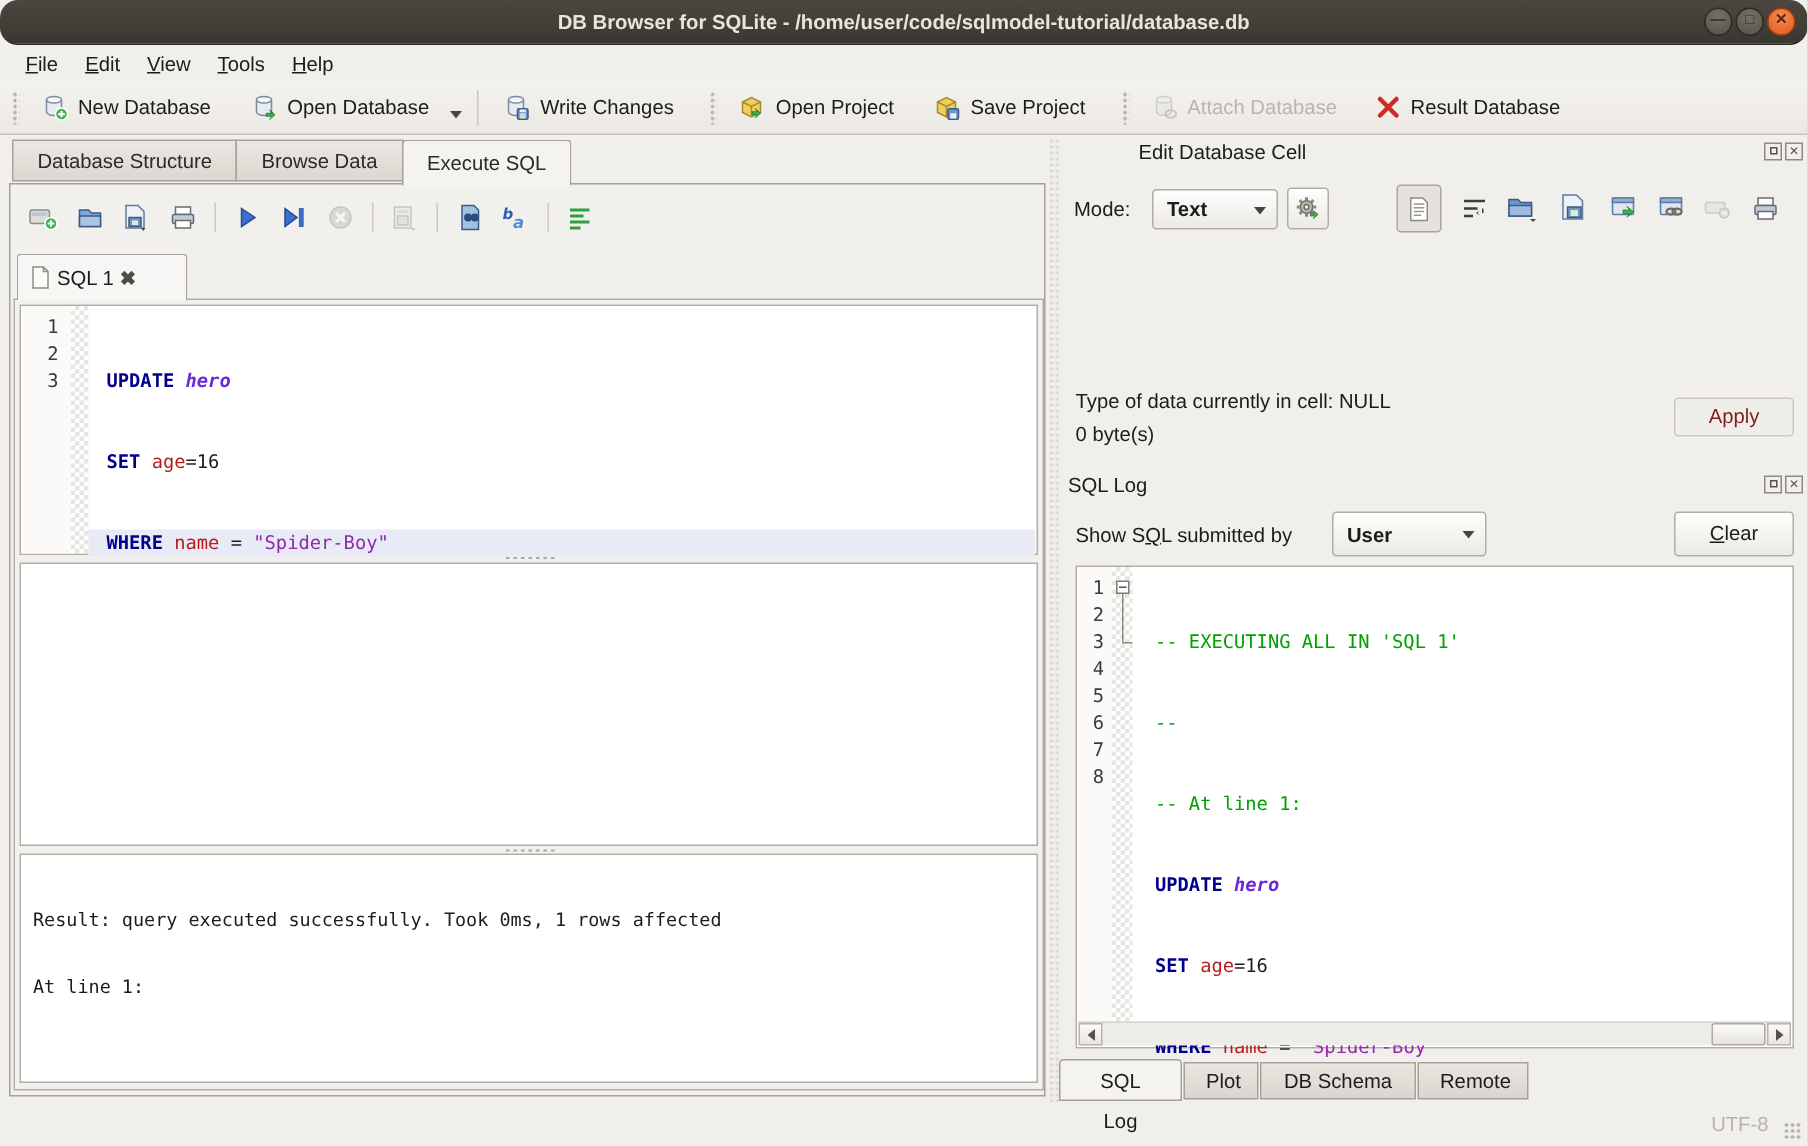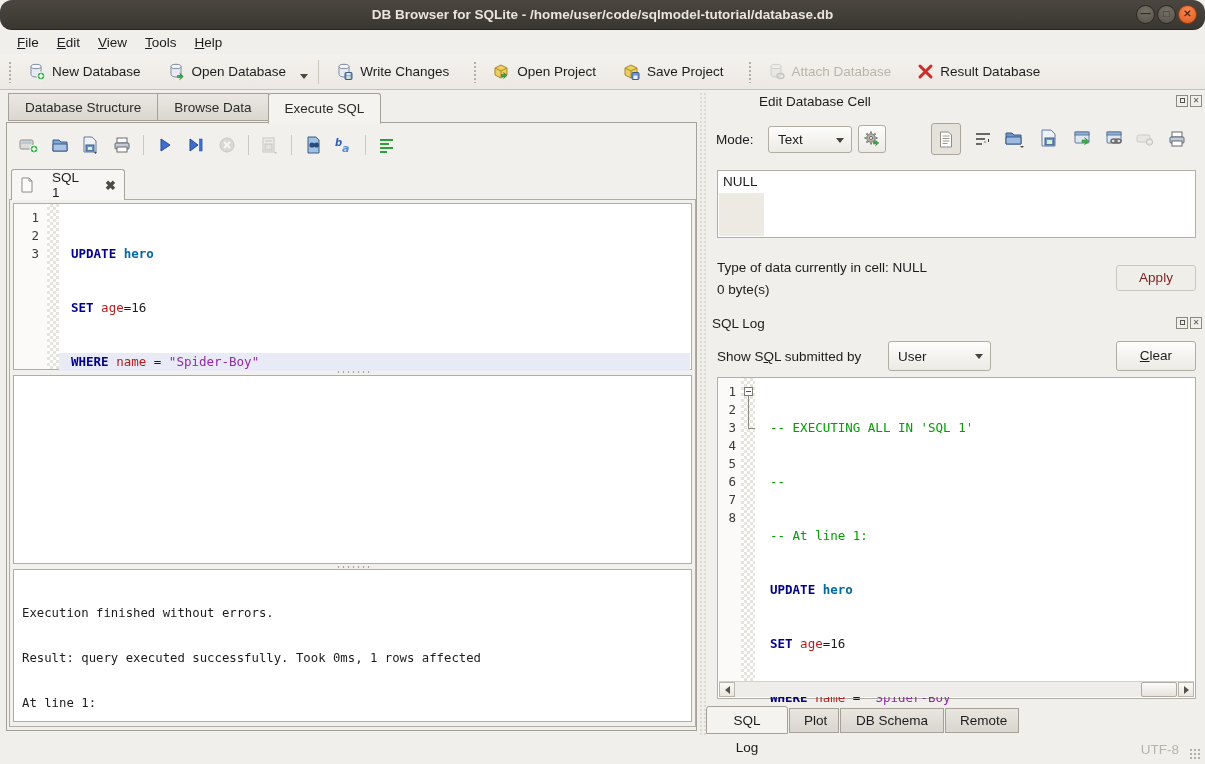--- a/index.html
+++ b/index.html
@@ -52,21 +52,21 @@
 
   
   .sql-toolbar { position:absolute; left:10px; top:9px; height:26px; display:flex; align-items:center; gap:7px; }
   .mi { width:24px; height:22px; display:flex; align-items:center; justify-content:center; }
   .mi.disabled { opacity:.4; filter:grayscale(.9); }
   .mi-sep { width:1px; height:20px; background:#cdc9c1; margin:0 2px; }
 
   
   .subtab { position:absolute; left:4px; top:46px; width:114px; height:31px; background:#f7f6f4;
     border:1px solid #a9a59e; border-bottom:none; border-top-left-radius:3px; border-top-right-radius:3px;
-    display:flex; align-items:center; gap:18px; padding:0 8px; z-index:2; }
+    display:flex; align-items:center; gap:4px; padding:0 8px; z-index:2; }
   .subtab .x { color:#4e4b45; font-weight:bold; font-size:13px; }
 
   
   .sql-area { position:absolute; left:2px; top:76px; width:687px; height:528px;
     border:1px solid #b1ada5; background:#f2f0ec; }
   .pane { position:absolute; left:3px; width:679px; background:#fff; border:1px solid #b1ada5; }
   .editor-pane   { top:3px;   height:167px; }
   .results-pane  { top:175px; height:189px; }
   .messages-pane { top:369px; height:153px; font-family:"DejaVu Sans Mono",monospace; font-size:12.3px;
     line-height:15px; padding:6px 8px; white-space:pre; overflow:hidden; }
@@ -81,33 +81,33 @@
     background-image:linear-gradient(45deg,#e6e4df 25%,transparent 25%,transparent 75%,#e6e4df 75%),
                      linear-gradient(45deg,#e6e4df 25%,transparent 25%,transparent 75%,#e6e4df 75%);
     background-size:6px 6px; background-position:0 0,3px 3px; }
   .ed-hatch { left:33px; }
   .ed-code { position:absolute; left:45px; right:1px; top:0; padding-top:5px;
     font-family:"DejaVu Sans Mono",monospace; font-size:12.5px; line-height:18px; white-space:pre; }
   .cline { padding-left:12px; height:18px; }
   .cline.cur { background:#e8eaf6; }
 
   .kw  { color:#00008c; font-weight:bold; }
-  .tbl { color:#0369a1; font-weight:bold; }
+  .tbl { color:#6d28d9; font-weight:bold;font-style:italic; }
   .idf { color:#b91c1c; }
   .str { color:#9327ad; }
   .com { color:#00a000; }
 
   
   .dock-title { position:absolute; font-size:13.5px; color:#1c1c1c; }
   .dock-btn { position:absolute; width:12px; height:12px; border:1px solid #8d897f; background:#f1efeb;
     font-size:8px; line-height:10px; text-align:center; color:#55524b; }
   .dock-btn .insq { display:block; width:5px; height:5px; border:1px solid #55524b; margin:2px auto 0; }
 
   .ubtn { background:linear-gradient(#fdfdfc,#eceae5); border:1px solid #b1ada5; border-radius:3px; }
-  .select { position:absolute; display:flex; align-items:center; padding:0 22px 0 9px; }
+  .select { position:absolute; display:flex; align-items:center; padding:0 22px 0 9px;font-weight:bold; }
   .select .car { position:absolute; right:7px; top:50%; margin-top:-2px; width:0; height:0;
     border-left:4px solid transparent; border-right:4px solid transparent; border-top:5px solid #47443e; }
   .pushbtn { position:absolute; text-align:center; }
   .pushbtn.disabled { background:#f0eee9; border-color:#ccc8c0; color:#7f1d1d; }
 
   .cell-editor { position:absolute; left:717px; top:170px; width:479px; height:68px;
     background:#fff; border:1px solid #b1ada5; }
   .cell-editor .nulltxt { position:absolute; left:5px; top:3px; }
   .cell-editor .cgutter { position:absolute; left:1px; top:22px; bottom:1px; width:45px; background:#edeae4; }
 
@@ -375,21 +375,20 @@
           <div class="cline"><span class="kw">SET</span><span> </span><span class="idf">age</span><span>=16</span></div>
           <div class="cline cur"><span class="kw">WHERE</span><span> </span><span class="idf">name</span><span> = </span><span class="str">"Spider-Boy"</span></div>
         </div>
       </div>
       <div class="split-dots" style="top:170px;"></div>
 
       <div class="pane results-pane"></div>
       <div class="split-dots" style="top:365px;"></div>
 
       <div class="pane messages-pane">
-        <div>Execution finished without errors.</div>
         <div>Result: query executed successfully. Took 0ms, 1 rows affected</div>
         <div>At line 1:</div>
         
         
         
       </div>
     </div>
   </div>
 
   <div class="vsplit"></div>
@@ -469,24 +468,20 @@
       </svg>
     </div>
   <div class="icbtn" style="left:1164px; top:126px;">
       <svg width="20" height="20" viewBox="0 0 20 20">
         <rect x="5" y="3" width="10" height="5" fill="#fff" stroke="#6a6a6a"></rect>
         <rect x="3" y="8" width="14" height="6" rx="1" fill="#c3cbd6" stroke="#5d6a7c"></rect>
         <rect x="5" y="12" width="10" height="5" fill="#fff" stroke="#6a6a6a"></rect>
       </svg>
     </div>
 
-  <div class="cell-editor">
-    <div class="nulltxt">NULL</div>
-    <div class="cgutter"></div>
-  </div>
 
   <div class="dock-title" style="left:717px; top:260px;">Type of data currently in cell: NULL</div>
   <div class="dock-title" style="left:717px; top:282px;">0 byte(s)</div>
   <div class="pushbtn ubtn disabled" style="left:1116px; top:265px; width:80px; height:26px; line-height:24px;">Apply</div>
 
   <div class="dock-title" style="left:712px; top:316px;">SQL Log</div>
   <div class="dock-btn" style="left:1176px; top:317px;">
       <span class="insq"></span>
     </div>
   <div class="dock-btn" style="left:1190px; top:317px;">✕</div>

